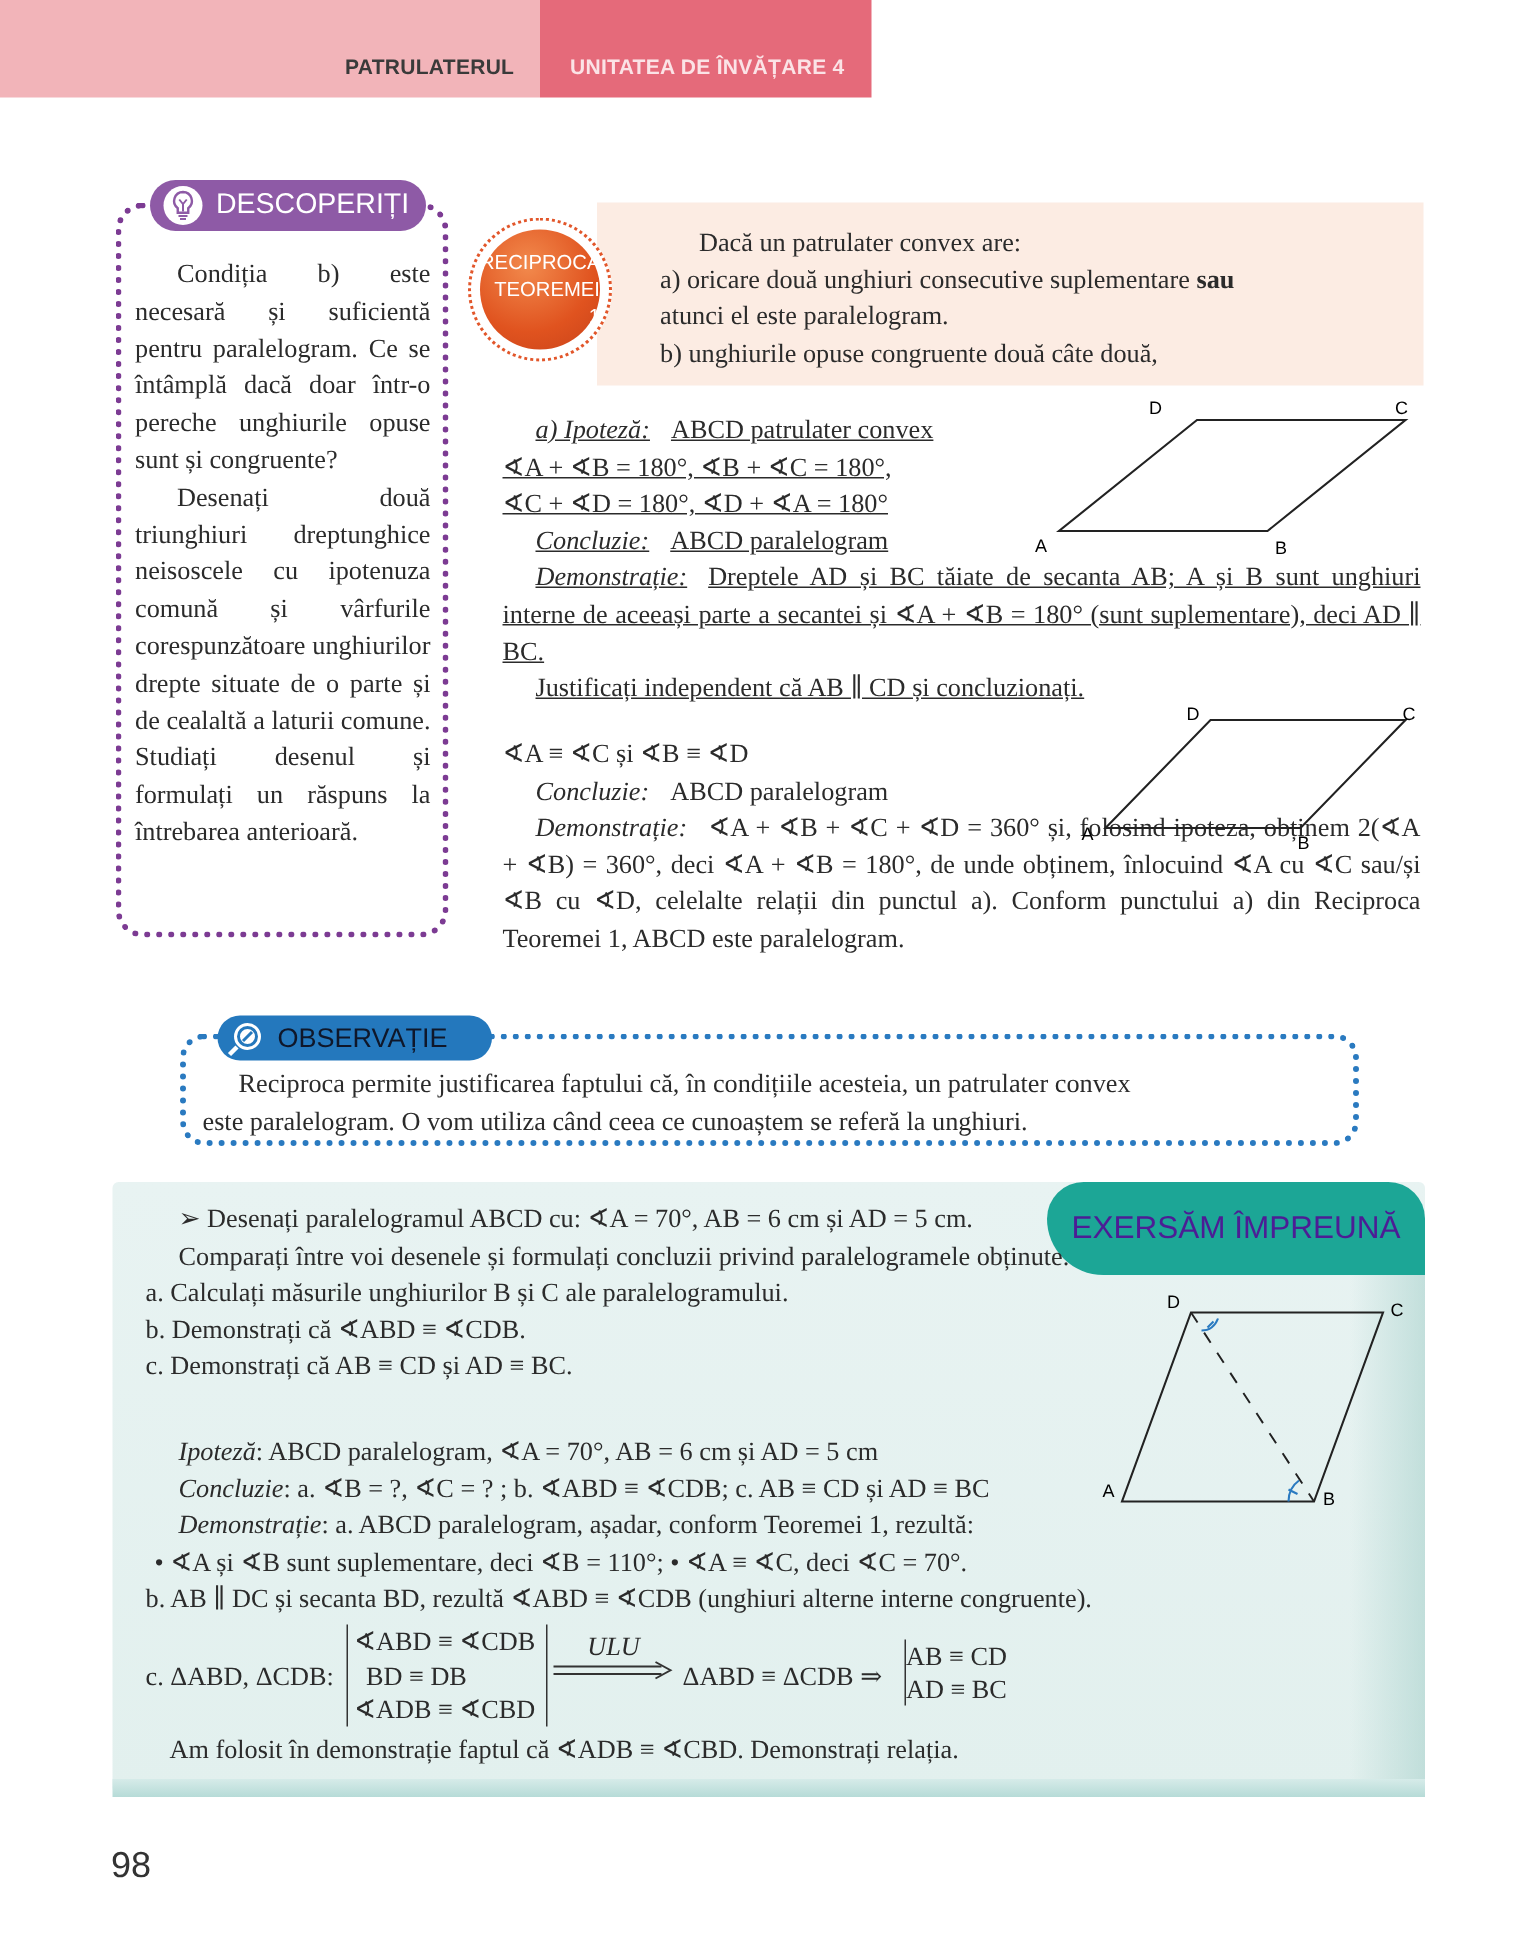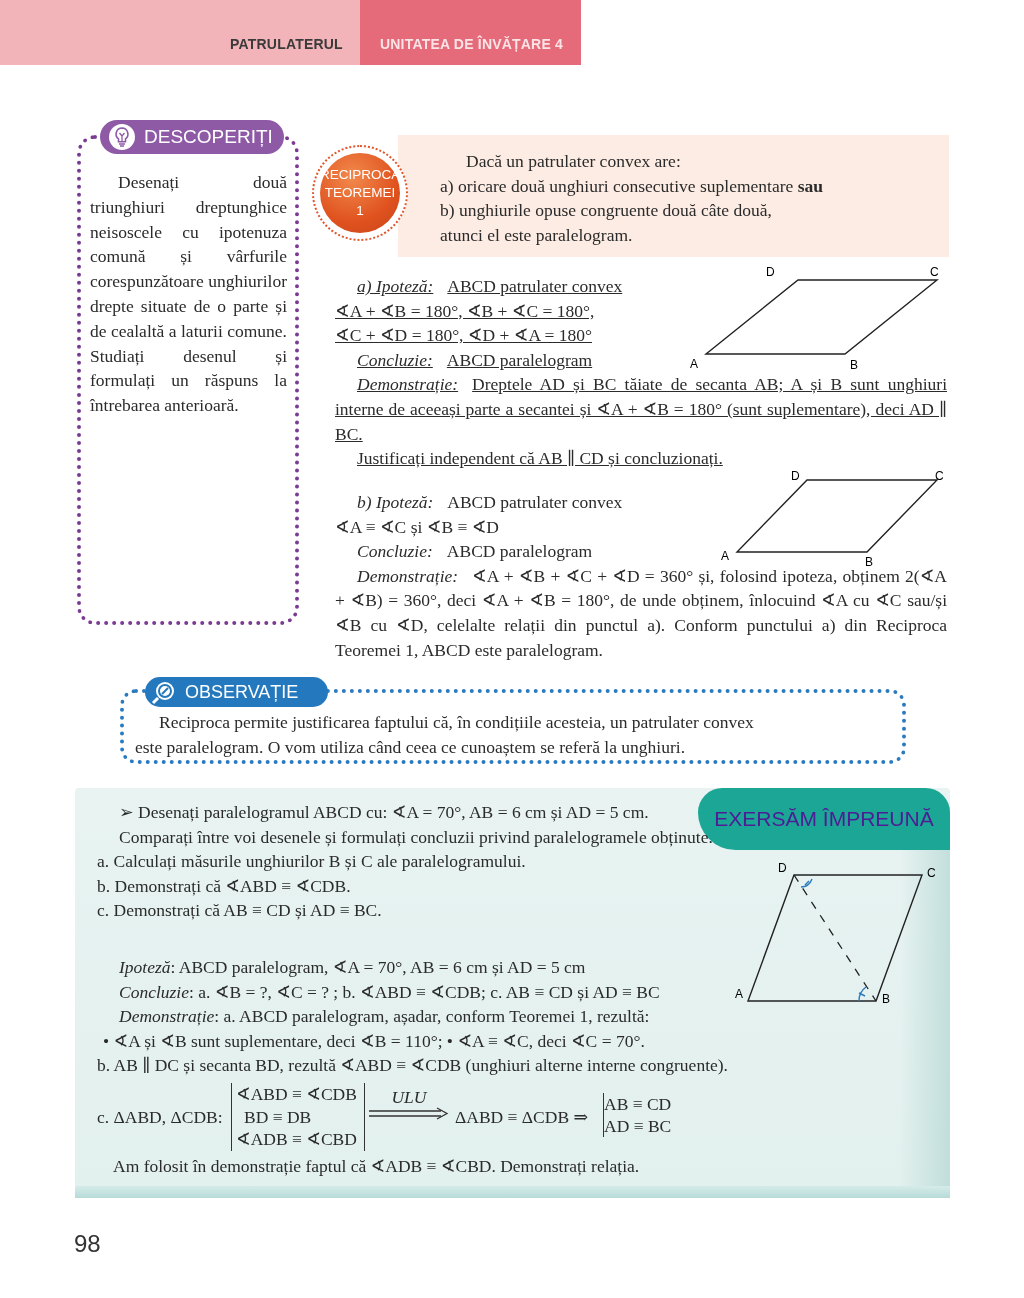--- a/index.html
+++ b/index.html
@@ -21,37 +21,37 @@
                 display:flex; align-items:center; color:#fff; font-size:19px; }
   .disc-badge .ico { width:28px; height:28px; margin:0 8px 0 8px; }
   .disc-text { left:90px; top:170px; width:197px; font-size:17.5px; line-height:24.8px; text-align:justify; }
   .disc-text p { margin:0; text-indent:28px; }
 
   
   .rec-panel { left:398px; top:135px; width:551px; height:122px; background:#fcece3; }
   .rec-circle-outer { left:312px; top:145px; width:96px; height:96px; border-radius:50%; border:2px dotted #e2562a; box-sizing:border-box; background:#fff; }
   .rec-circle { left:320px; top:153px; width:80px; height:80px; border-radius:50%;
                 background:radial-gradient(circle at 40% 30%, #f28a4d, #e0531f 60%, #c8421a);
-                color:#fff; font-size:13.5px; text-align:center; line-height:18px;
+                color:#fff; font-size:13.5px; text-align:right; line-height:18px;
                 display:flex; flex-direction:column; justify-content:center; }
   .rec-text { left:440px; top:149px; font-size:17.5px; line-height:24.5px; }
   .rec-text div:first-child { padding-left:26px; }
 
   
   .txt { font-size:17.5px; line-height:24.6px; }
   .proof-a { left:335px; top:274px; width:612px;text-decoration:underline; }
   .proof-b { left:335px; top:490px; width:612px; }
   .ind { padding-left:22px; }
   .lab { padding-right:14px; }
   .just { text-align:justify; }
 
   
   .obs-box { left:120px; top:689px; width:786px; height:75px; border:4px dotted #2a7ac0; border-radius:16px; box-sizing:border-box; }
   .obs-badge { left:145px; top:677px; width:183px; height:30px; background:#2478bd; border-radius:15px;
-               color:#ffffff; font-size:18px; display:flex; align-items:center; }
+               color:#0f172a; font-size:18px; display:flex; align-items:center; }
   .obs-badge .ico { width:26px; height:26px; margin:0 8px 0 6px; }
   .obs-text { left:135px; top:710px; width:760px; font-size:17.5px; line-height:25px; }
   .obs-text div:first-child { text-indent:24px; }
 
   
   .ex-panel { left:75px; top:788px; width:875px; height:408px;
               background:linear-gradient(#e8f3f2, #e2f0ee); border-radius:4px; }
   .ex-bottom { left:75px; top:1186px; width:875px; height:12px; background:linear-gradient(#d6ebe9,#b6dbd7); }
   .ex-tab { left:698px; top:788px; width:252px; height:62px; background:#1ca696;
             border-radius:26px 26px 0 40px; color:#4c1d95; font-size:21px;
@@ -78,54 +78,54 @@
 <div class="abs disc-badge sans">
   <svg class="ico" viewBox="0 0 28 28">
     <circle cx="14" cy="14" r="13" fill="#fff"></circle>
     <path d="M14 5 a6 6 0 0 0 -3.5 10.8 v3 h7 v-3 A6 6 0 0 0 14 5z" fill="none" stroke="#8e5aa6" stroke-width="1.6"></path>
     <path d="M11.5 10 l2.5 3 l2.5 -3 M14 13 v5" fill="none" stroke="#8e5aa6" stroke-width="1.3"></path>
     <path d="M11 21 h6 M12 23 h4" stroke="#8e5aa6" stroke-width="1.4"></path>
   </svg>
   <span>DESCOPERIȚI</span>
 </div>
 <div class="abs disc-text">
+  <p>Condiția b) este necesară și suficientă pentru paralelogram. Ce se întâmplă dacă doar într-o pereche unghiurile opuse sunt și congruente?</p>
   <p>Desenați două triunghiuri dreptunghice neisoscele cu ipotenuza comună și vârfurile corespunzătoare unghiurilor drepte situate de o parte și de cealaltă a laturii comune. Studiați desenul și formulați un răspuns la întrebarea anterioară.</p>
 </div>
 
 <div class="abs rec-panel"></div>
 <div class="abs rec-circle-outer"></div>
 <div class="abs rec-circle sans">
   <span>RECIPROCA</span>
   <span>TEOREMEI 1</span>
 </div>
 <div class="abs rec-text">
   <div>Dacă un patrulater convex are:</div>
   <div><span>a) oricare două unghiuri consecutive suplementare </span><b>sau</b></div>
+  <div>atunci el este paralelogram.</div>
   <div>b) unghiurile opuse congruente două câte două,</div>
-  <div>atunci el este paralelogram.</div>
 </div>
 
 <div class="abs proof-a txt">
   <div class="ind"><i class="lab">a) Ipoteză:</i><span>ABCD patrulater convex</span></div>
   <div>∢A + ∢B = 180°, ∢B + ∢C = 180°,</div>
   <div>∢C + ∢D = 180°, ∢D + ∢A = 180°</div>
   <div class="ind"><i class="lab">Concluzie:</i><span>ABCD paralelogram</span></div>
   <div class="just" style="text-indent:22px;"><i class="lab">Demonstrație:</i><span>Dreptele AD și BC tăiate de secanta AB; A și B sunt unghiuri interne de aceeași parte a secantei și ∢A + ∢B = 180° (sunt suplementare), deci AD ∥ BC.</span></div>
   <div class="ind">Justificați independent că AB ∥ CD și concluzionați.</div>
 </div>
 <svg class="abs" style="left:680px;top:262px;" width="270" height="112">
   <polygon points="26,92 165,92 257,18 118,18" fill="none" stroke="#222" stroke-width="1.4"></polygon>
   <text x="10" y="106" font-size="12">A</text>
   <text x="170" y="107" font-size="12">B</text>
   <text x="250" y="14" font-size="12">C</text>
   <text x="86" y="14" font-size="12">D</text>
 </svg>
 
 <div class="abs proof-b txt">
-  <div class="ind"><i class="lab">b) Ipoteză:</i><span>ABCD patrulater convex</span></div>
   <div>∢A ≡ ∢C și ∢B ≡ ∢D</div>
   <div class="ind"><i class="lab">Concluzie:</i><span>ABCD paralelogram</span></div>
   <div class="just" style="text-indent:22px;"><i class="lab">Demonstrație:</i><span>∢A + ∢B + ∢C + ∢D = 360° și, folosind ipoteza, obținem 2(∢A + ∢B) = 360°, deci ∢A + ∢B = 180°, de unde obținem, înlocuind ∢A cu ∢C sau/și ∢B cu ∢D, celelalte relații din punctul a). Conform punctului a) din Reciproca Teoremei 1, ABCD este paralelogram.</span></div>
 </div>
 <svg class="abs" style="left:715px;top:468px;" width="240" height="100">
   <polygon points="22,84 152,84 222,12 92,12" fill="none" stroke="#222" stroke-width="1.4"></polygon>
   <text x="6" y="92" font-size="12">A</text>
   <text x="150" y="98" font-size="12">B</text>
   <text x="220" y="12" font-size="12">C</text>
   <text x="76" y="12" font-size="12">D</text>

